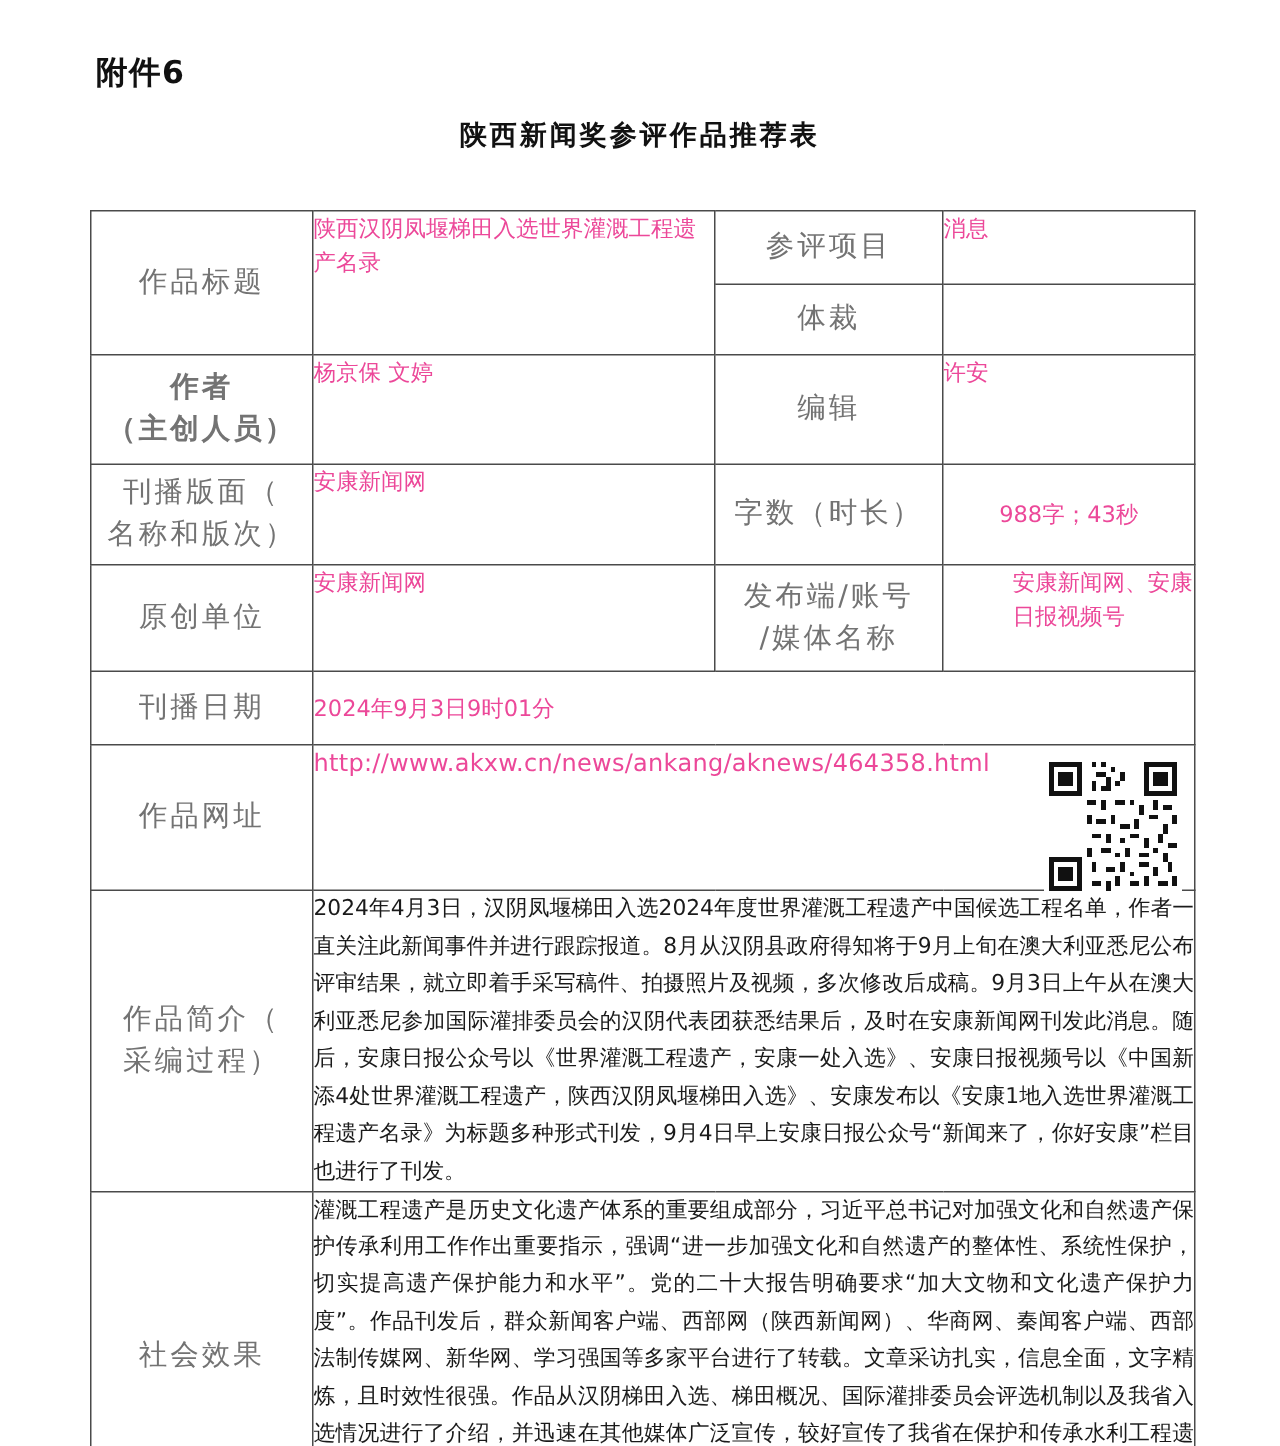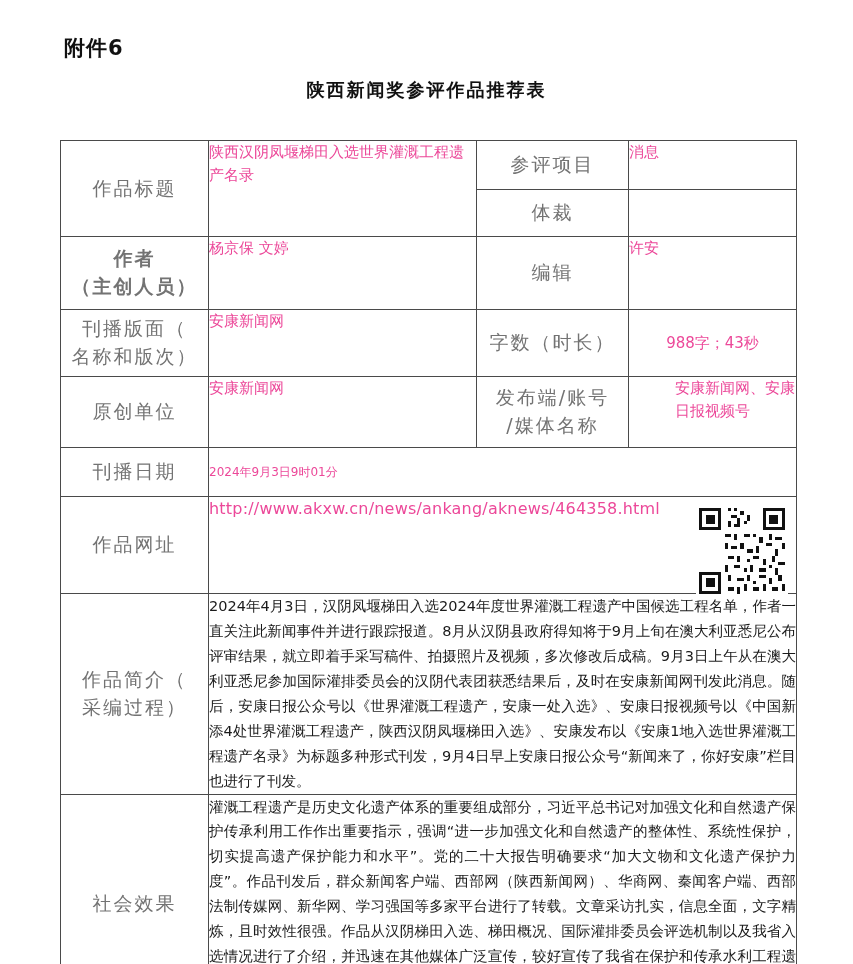--- a/index.html
+++ b/index.html
@@ -64,21 +64,21 @@
   }
   .val {
     font-size: 15px;
     color: #ec4899;
     padding: 8px 8px 8px 10px;
     line-height: 1.5;
     text-align: left;
     margin-top: 12px;
   }
   .val.big {
-    font-size: 12px;
+    font-size: 15px;
   }
   .val.url {
     font-size: 16px;
     letter-spacing: 0.2px;
   }
   .para {
     font-size: 14.5px;
     line-height: 1.72;
     text-align: justify;
     padding: 8px 10px 10px 10px;

